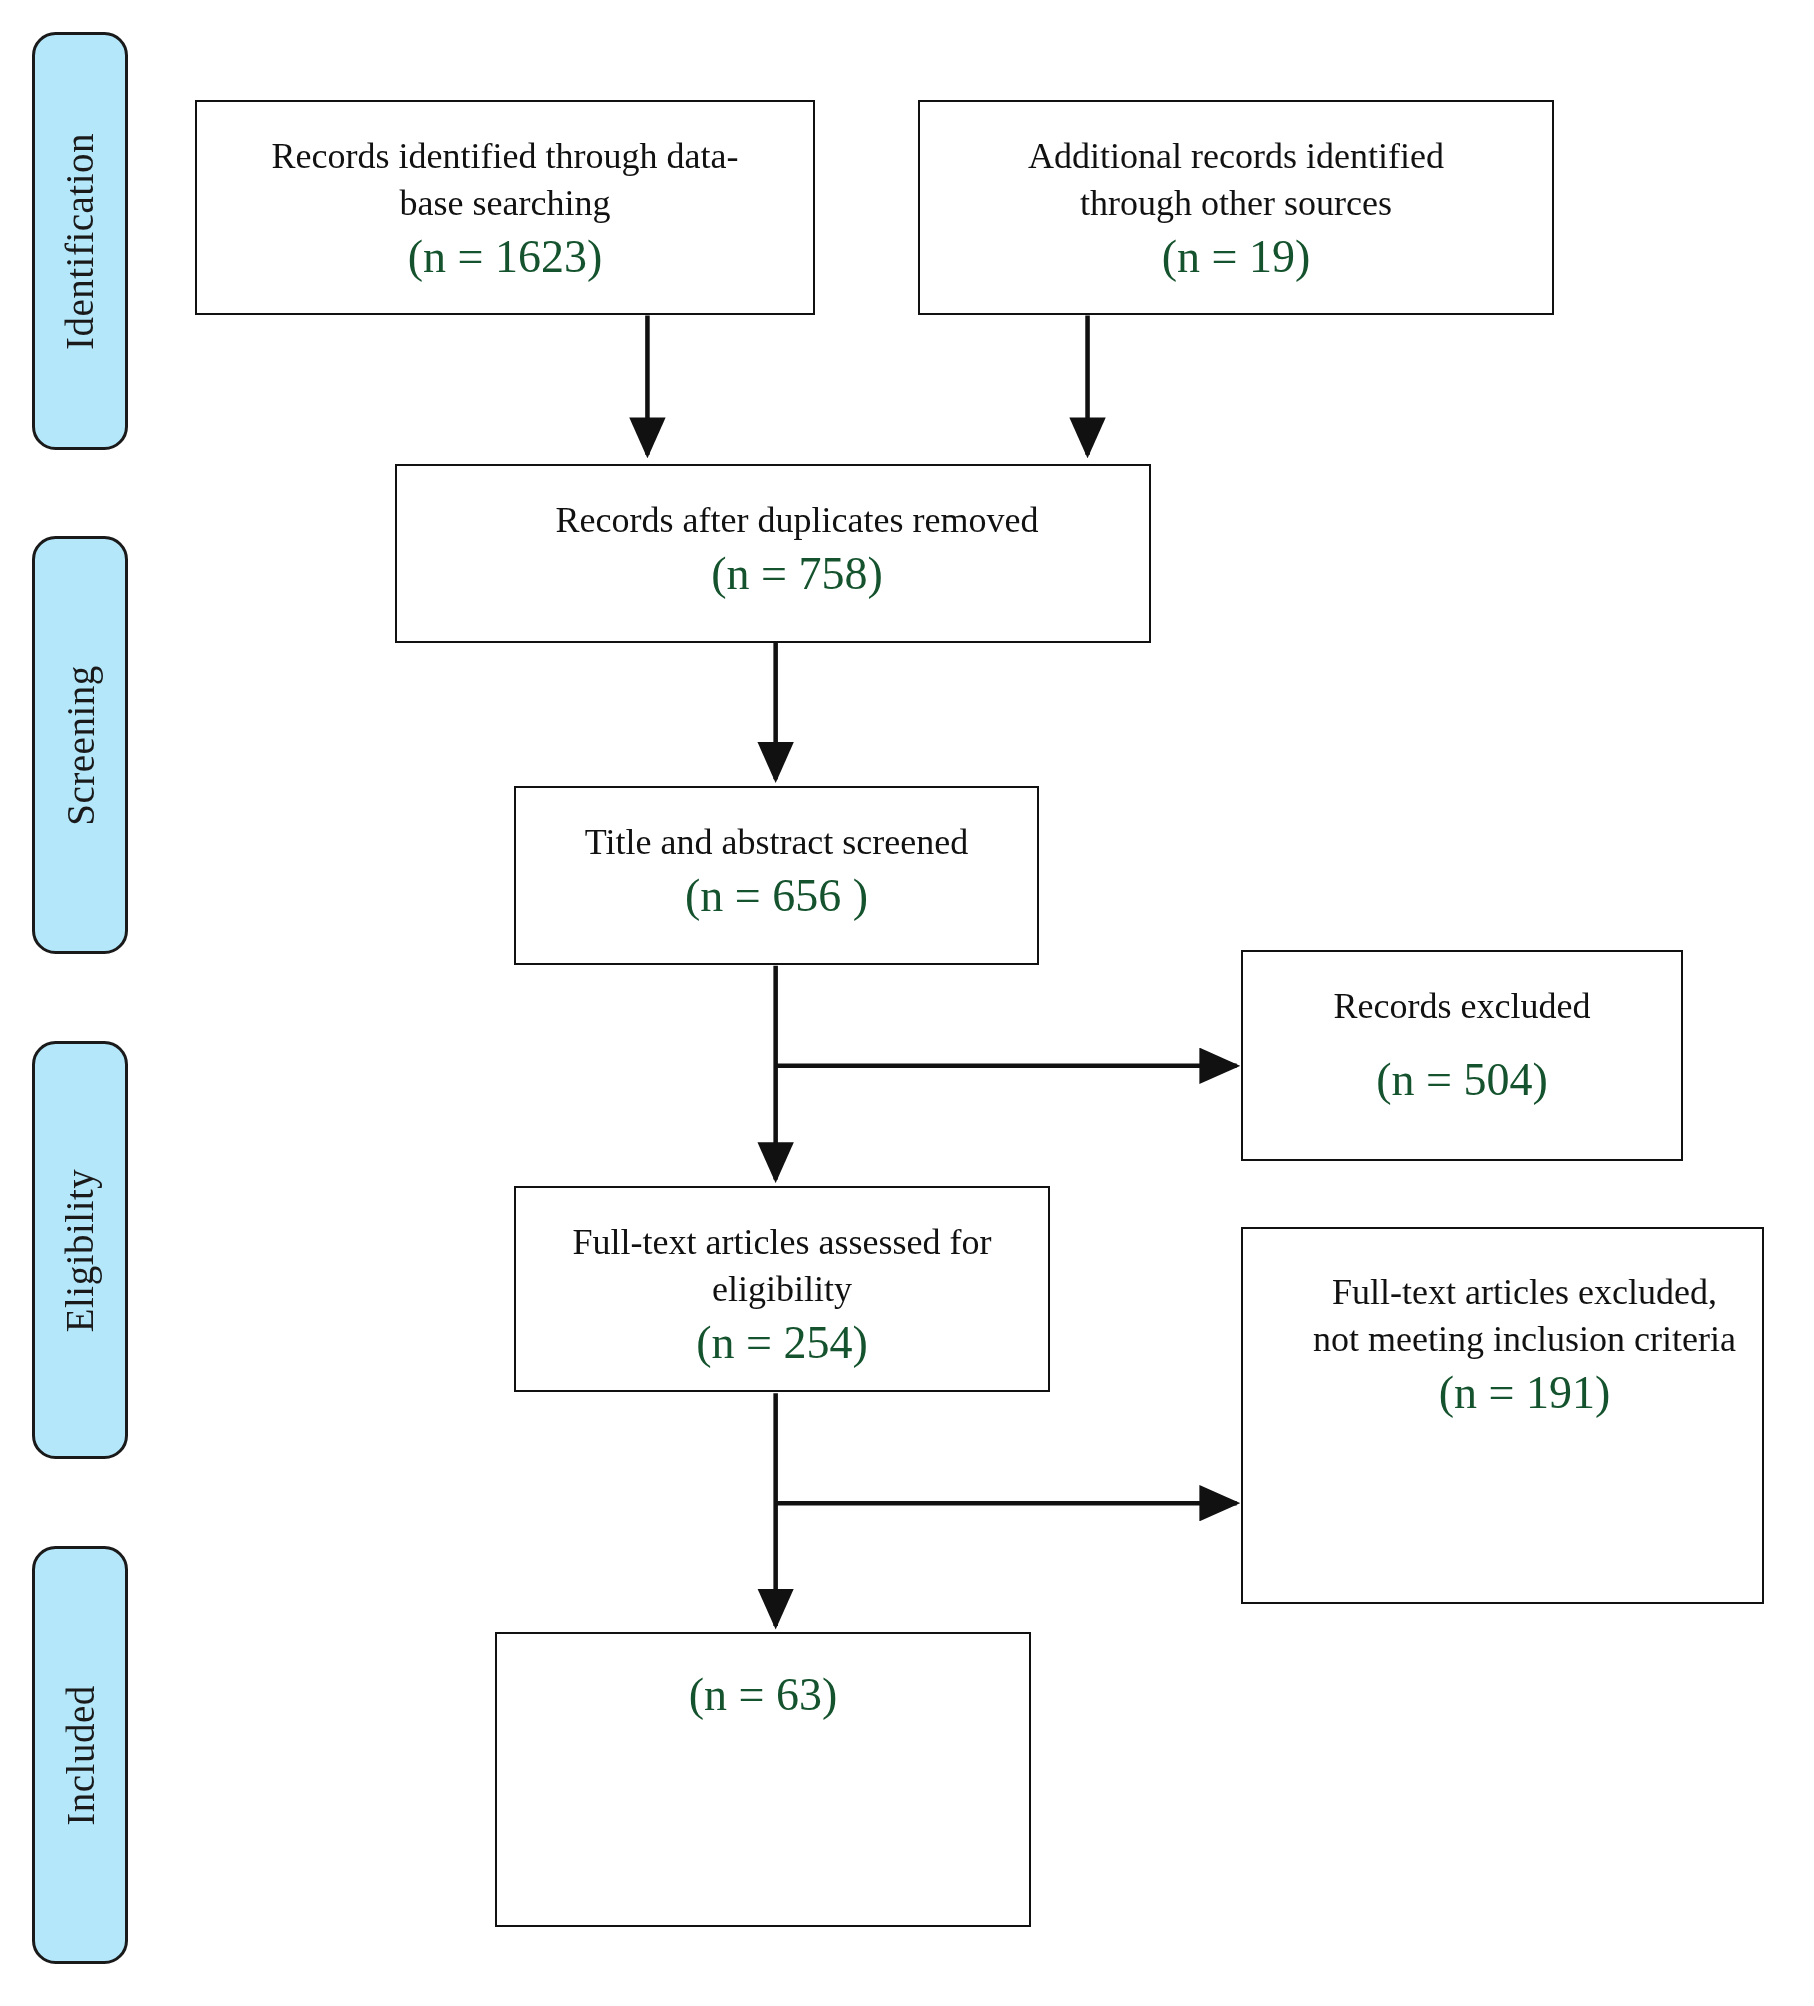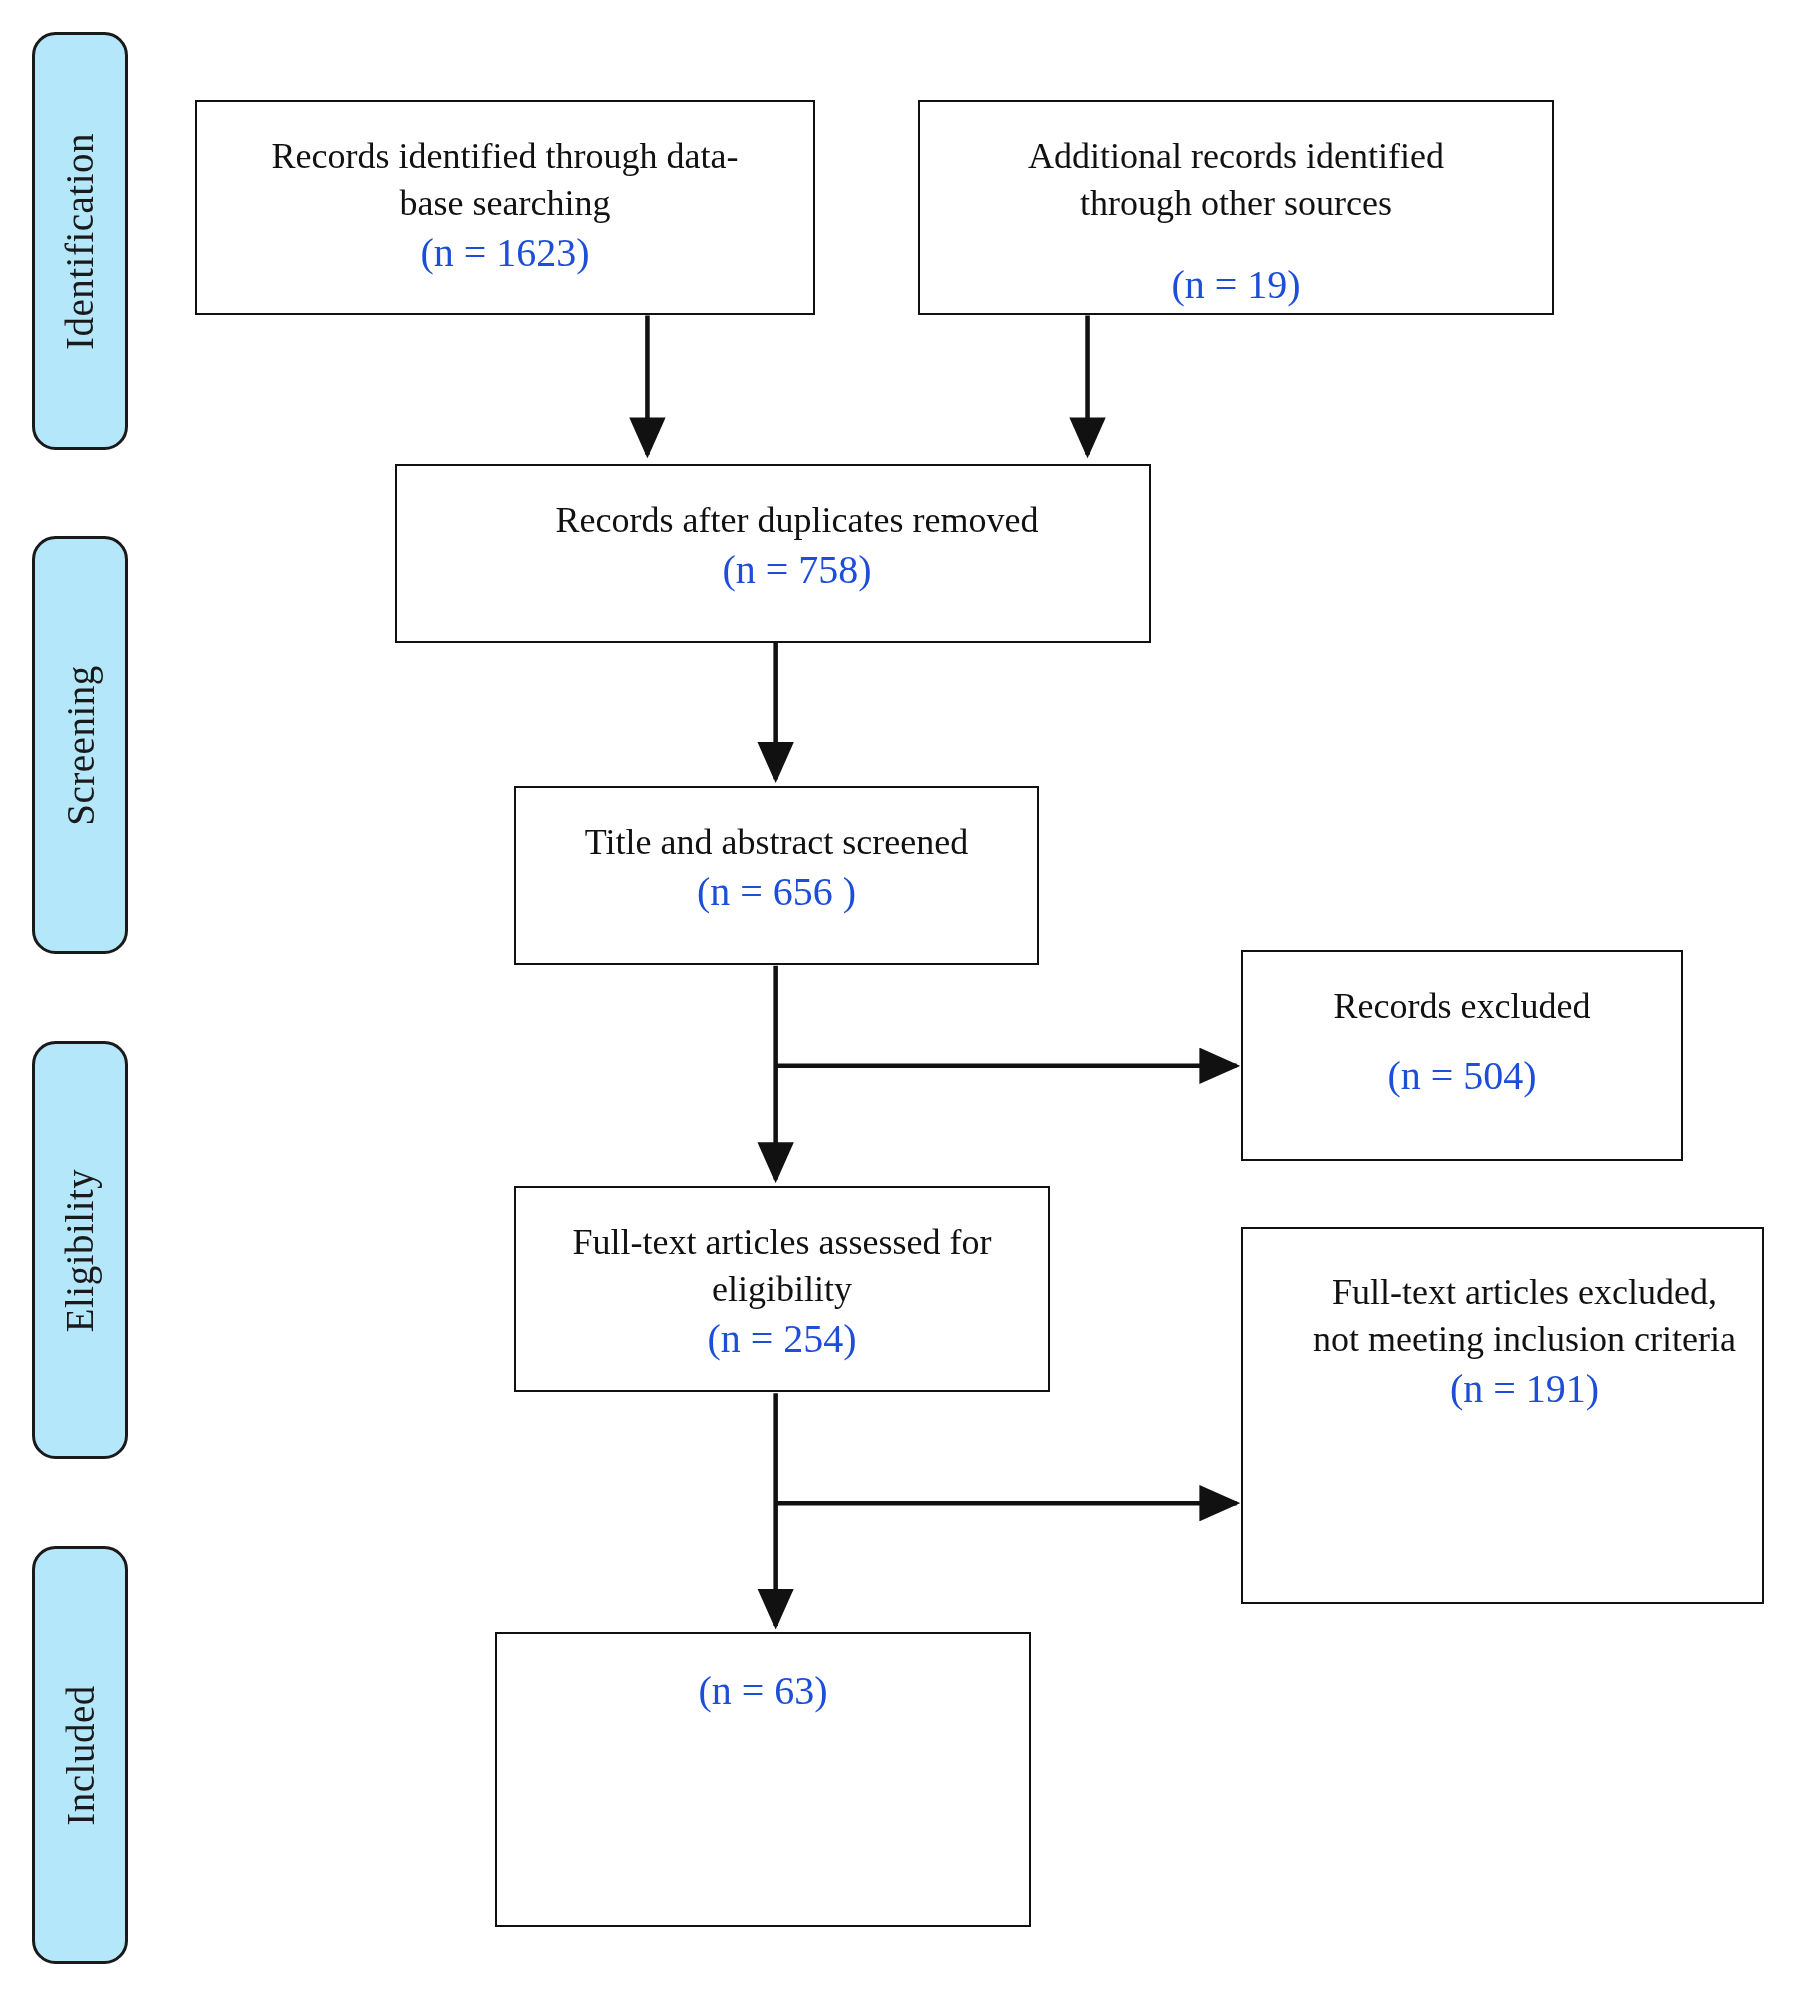--- a/index.html
+++ b/index.html
@@ -59,23 +59,23 @@
   .flow-box .box-text {
     font-size: 36px;
     line-height: 1.30;
     color: #111111;
     text-align: center;
     white-space: pre-line;
     padding: 0 12.7px;
     font-family: "Liberation Serif", "DejaVu Serif", serif;
   }
   .flow-box .box-count {
-    font-size: 40px;
+    font-size: 46px;
     line-height: 1.30;
-    color: #1d4ed8;
+    color: #14532d;
     text-align: center;
     font-family: "Liberation Serif", "DejaVu Serif", serif;
   }
   .flow-box.pad-mid   { padding-top: 31px; }
   .flow-box.pad-large { padding-top: 40px; padding-left: 44px; }
 </style>
 </head>
 <body>
 
 <div id="diagram-root">
@@ -117,21 +117,21 @@
   <div class="stage-bar" style="left:32px; top:1546px; width:96px; height:418px;">
     <span class="stage-label">Included</span>
   </div>
 
   <div class="flow-box pad-mid" style="left:195px; top:100px; width:620px; height:215px;">
     <div class="box-text">Records identified through data-
 base searching</div>
     <div class="box-count">(n = 1623)</div>
   </div>
 
-  <div class="flow-box pad-mid" style="left:918px; top:100px; width:636px; height:215px;gap:32px;">
+  <div class="flow-box pad-mid" style="left:918px; top:100px; width:636px; height:215px;">
     <div class="box-text">Additional records identified
 through other sources</div>
     <div class="box-count">(n = 19)</div>
   </div>
 
   <div class="flow-box pad-mid" style="left:395px; top:464px; width:756px; height:179px;padding-left:48px;">
     <div class="box-text">Records after duplicates removed</div>
     <div class="box-count">(n = 758)</div>
   </div>
 

